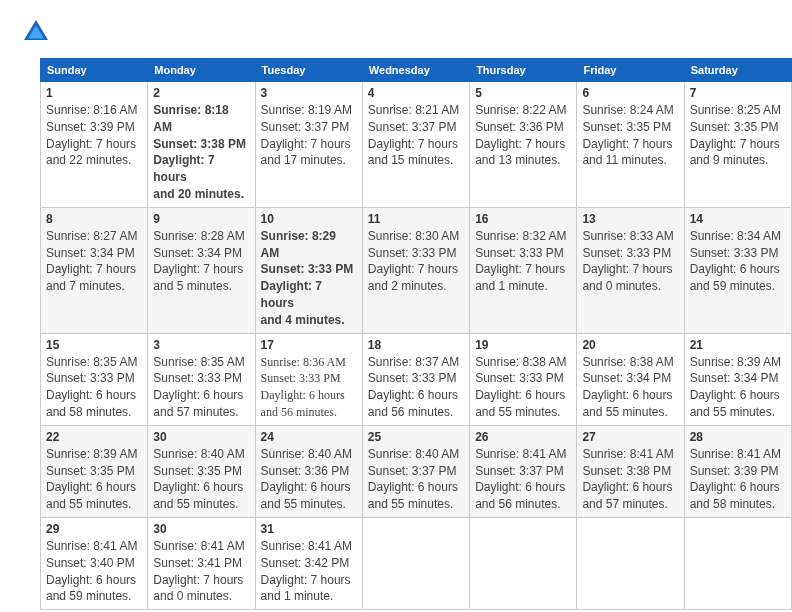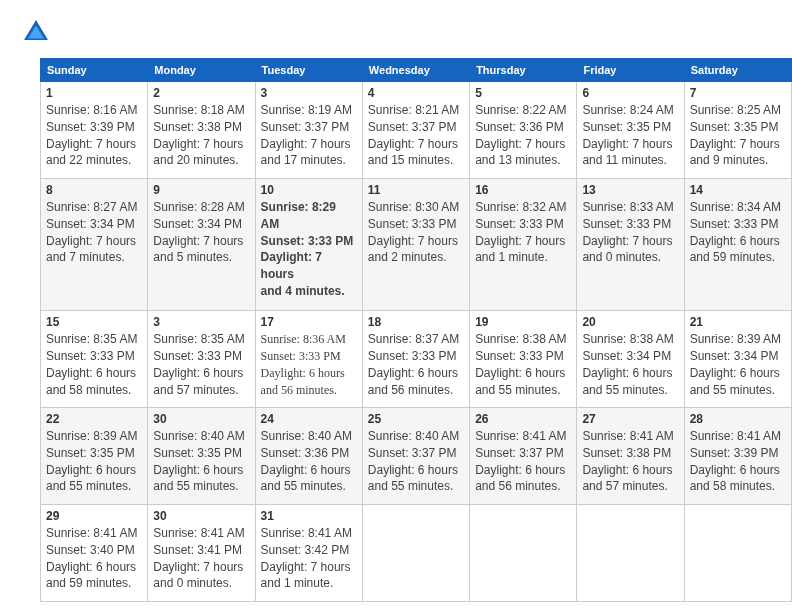--- a/index.html
+++ b/index.html
@@ -146,21 +146,21 @@
     <tr>
           <td>
             <span class="day-num">1</span>
             <div class="day-info" style="white-space: pre-line;">Sunrise: 8:16 AM
 Sunset: 3:39 PM
 Daylight: 7 hours
 and 22 minutes.</div>
           </td>
           <td>
             <span class="day-num">2</span>
-            <div class="day-info" style="white-space: pre-line;">Sunrise: 8:18 AM
+            <div class="day-info" style="white-space: pre-line; font-weight: bold;">Sunrise: 8:18 AM
 Sunset: 3:38 PM
 Daylight: 7 hours
 and 20 minutes.</div>
           </td>
           <td>
             <span class="day-num">3</span>
             <div class="day-info" style="white-space: pre-line;">Sunrise: 8:19 AM
 Sunset: 3:37 PM
 Daylight: 7 hours
 and 17 minutes.</div>

